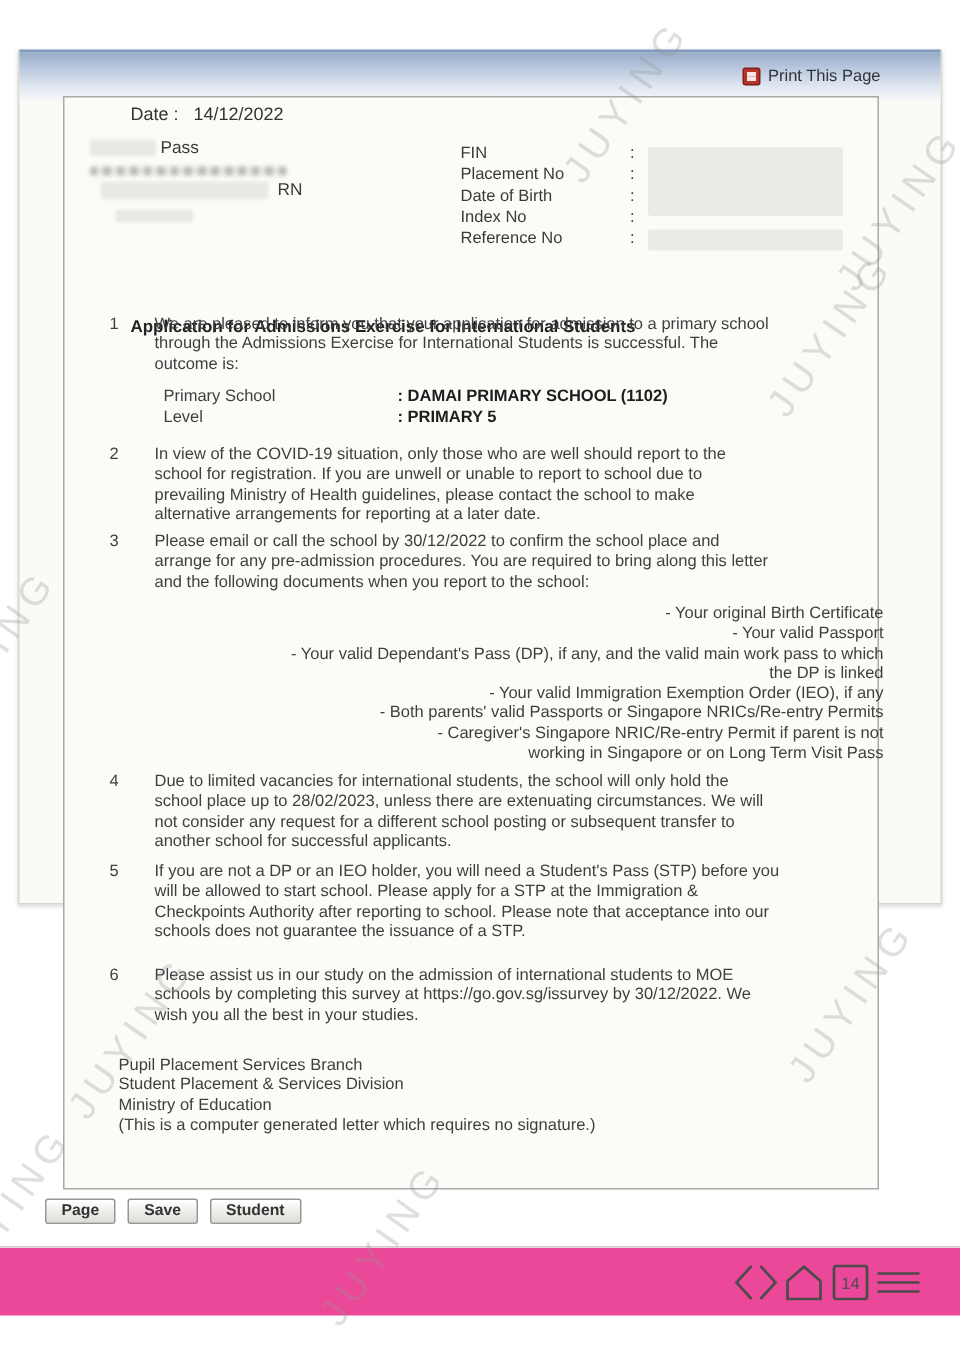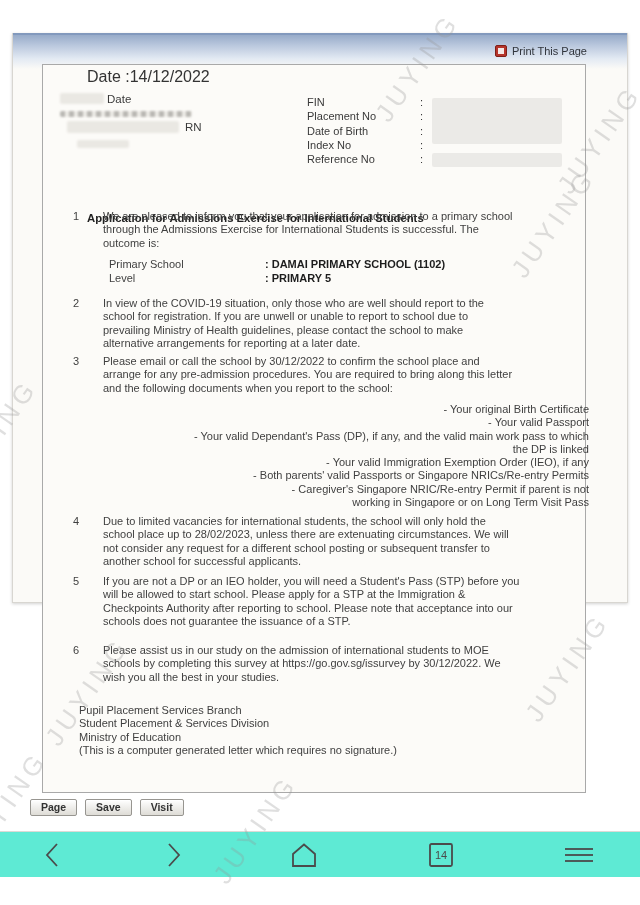--- a/index.html
+++ b/index.html
@@ -35,21 +35,21 @@
     content:""; position:absolute; left:2px; bottom:2px; width:6px; height:3px; background:#f4e7e5;
   }
   
   .letter {
     position:absolute; left:29px; top:31px; width:544px; height:729px;
     border:1px solid #a9a9a9; background:#fcfbf8;
     font-size:11px; line-height:13.3px; color:#3f3f3f;
   }
   .abs { position:absolute; }
   .pre { white-space:pre-wrap;text-align:right; }
-  .date-row { left:44px; top:5px; font-size:16px; display:flex; color:#333; }
+  .date-row { left:44px; top:5px; font-size:12px; display:flex; gap:10px; color:#333; }
   .redact { background:#eae8e3; border-radius:2px; filter:blur(1.2px); }
   .redact-dashes {
     background:repeating-linear-gradient(90deg,#a9a7a2 0 5px,#e8e6e1 5px 9px);
     border-radius:2px; filter:blur(1.3px); opacity:.8;
   }
   .name-text { font-size:11.5px; color:#3a3a3a; }
   .info-block { left:264px; top:31px; }
   .info-row { display:flex; height:14.3px; align-items:flex-start; font-size:11px; color:#3a3a3a; }
   .info-label { width:113px; }
   .value-redact { background:#e9e8e4; border-radius:2px; opacity:.9; }
@@ -67,23 +67,23 @@
   .btn-row { position:absolute; left:17px; top:766px; display:flex; gap:8px; }
   .form-btn {
     height:17px; padding:0 10px; font-family:"Liberation Sans",sans-serif;
     font-size:10.5px; font-weight:bold; color:#333;
     background:linear-gradient(#ffffff,#dedcd6); border:1px solid #979590; border-radius:2px;
     box-shadow:inset 0 1px 0 #fff; cursor:pointer; line-height:15px;
   }
   
   .navbar {
     position:absolute; left:0; top:831px; width:640px; height:46px;
-    background:#5eead4; border-top:1px solid #dcdad5;
-    display:flex; align-items:center; justify-content:space-between;
-    padding:0 44px;
+    background:#ec4899; border-top:1px solid #dcdad5;
+    display:flex; align-items:center; justify-content:flex-end;
+    padding:0 24px;
   }
   .nav-btn { display:flex; align-items:center; justify-content:center; cursor:pointer; }
   .nav-btn svg { stroke:#4b4b4b; fill:none; stroke-width:1.8; }
   .tabs-num { font-size:11px; fill:#4b4b4b; stroke:none; font-family:"Liberation Sans",sans-serif; }
   
   .wm {
     position:absolute; font-size:26px; letter-spacing:5px; white-space:nowrap;
     color:rgba(150,150,150,0.30); transform:rotate(-55deg); pointer-events:none; z-index:50;
   }
 </style>
@@ -101,21 +101,21 @@
     </div>
 
     <div class="letter">
 
       <div class="abs date-row">
         <span>Date :</span>
         <span>14/12/2022</span>
       </div>
 
       <div class="abs redact" style="left:17px;top:28px;width:44px;height:11px;"></div>
-      <div class="abs name-text" style="left:64px;top:28px;">Date</div>
+      <div class="abs name-text" style="left:64px;top:28px;">Pass</div>
       <div class="abs redact-dashes" style="left:17px;top:46px;width:132px;height:6px;"></div>
       <div class="abs redact" style="left:24px;top:56px;width:112px;height:12px;"></div>
       <div class="abs name-text" style="left:142px;top:56px;">RN</div>
       <div class="abs redact" style="left:34px;top:75px;width:52px;height:8px;"></div>
 
       <div class="abs info-block">
         <div class="info-row">
           <span class="info-label">FIN</span>
           <span>:</span>
         </div>
@@ -208,21 +208,21 @@
 
       <div class="abs signoff">Pupil Placement Services Branch
 Student Placement &amp; Services Division
 Ministry of Education
 (This is a computer generated letter which requires no signature.)</div>
     </div>
 
     <div class="btn-row">
       <button class="form-btn">Page</button>
       <button class="form-btn">Save</button>
-      <button class="form-btn">Visit</button>
+      <button class="form-btn">Student</button>
     </div>
   </div>
 
   <div class="navbar">
     <div class="nav-btn">
       <svg width="16" height="30" viewBox="0 0 16 30">
           <polyline points="13,4 3,15 13,26"></polyline>
         </svg>
     </div>
     <div class="nav-btn">

